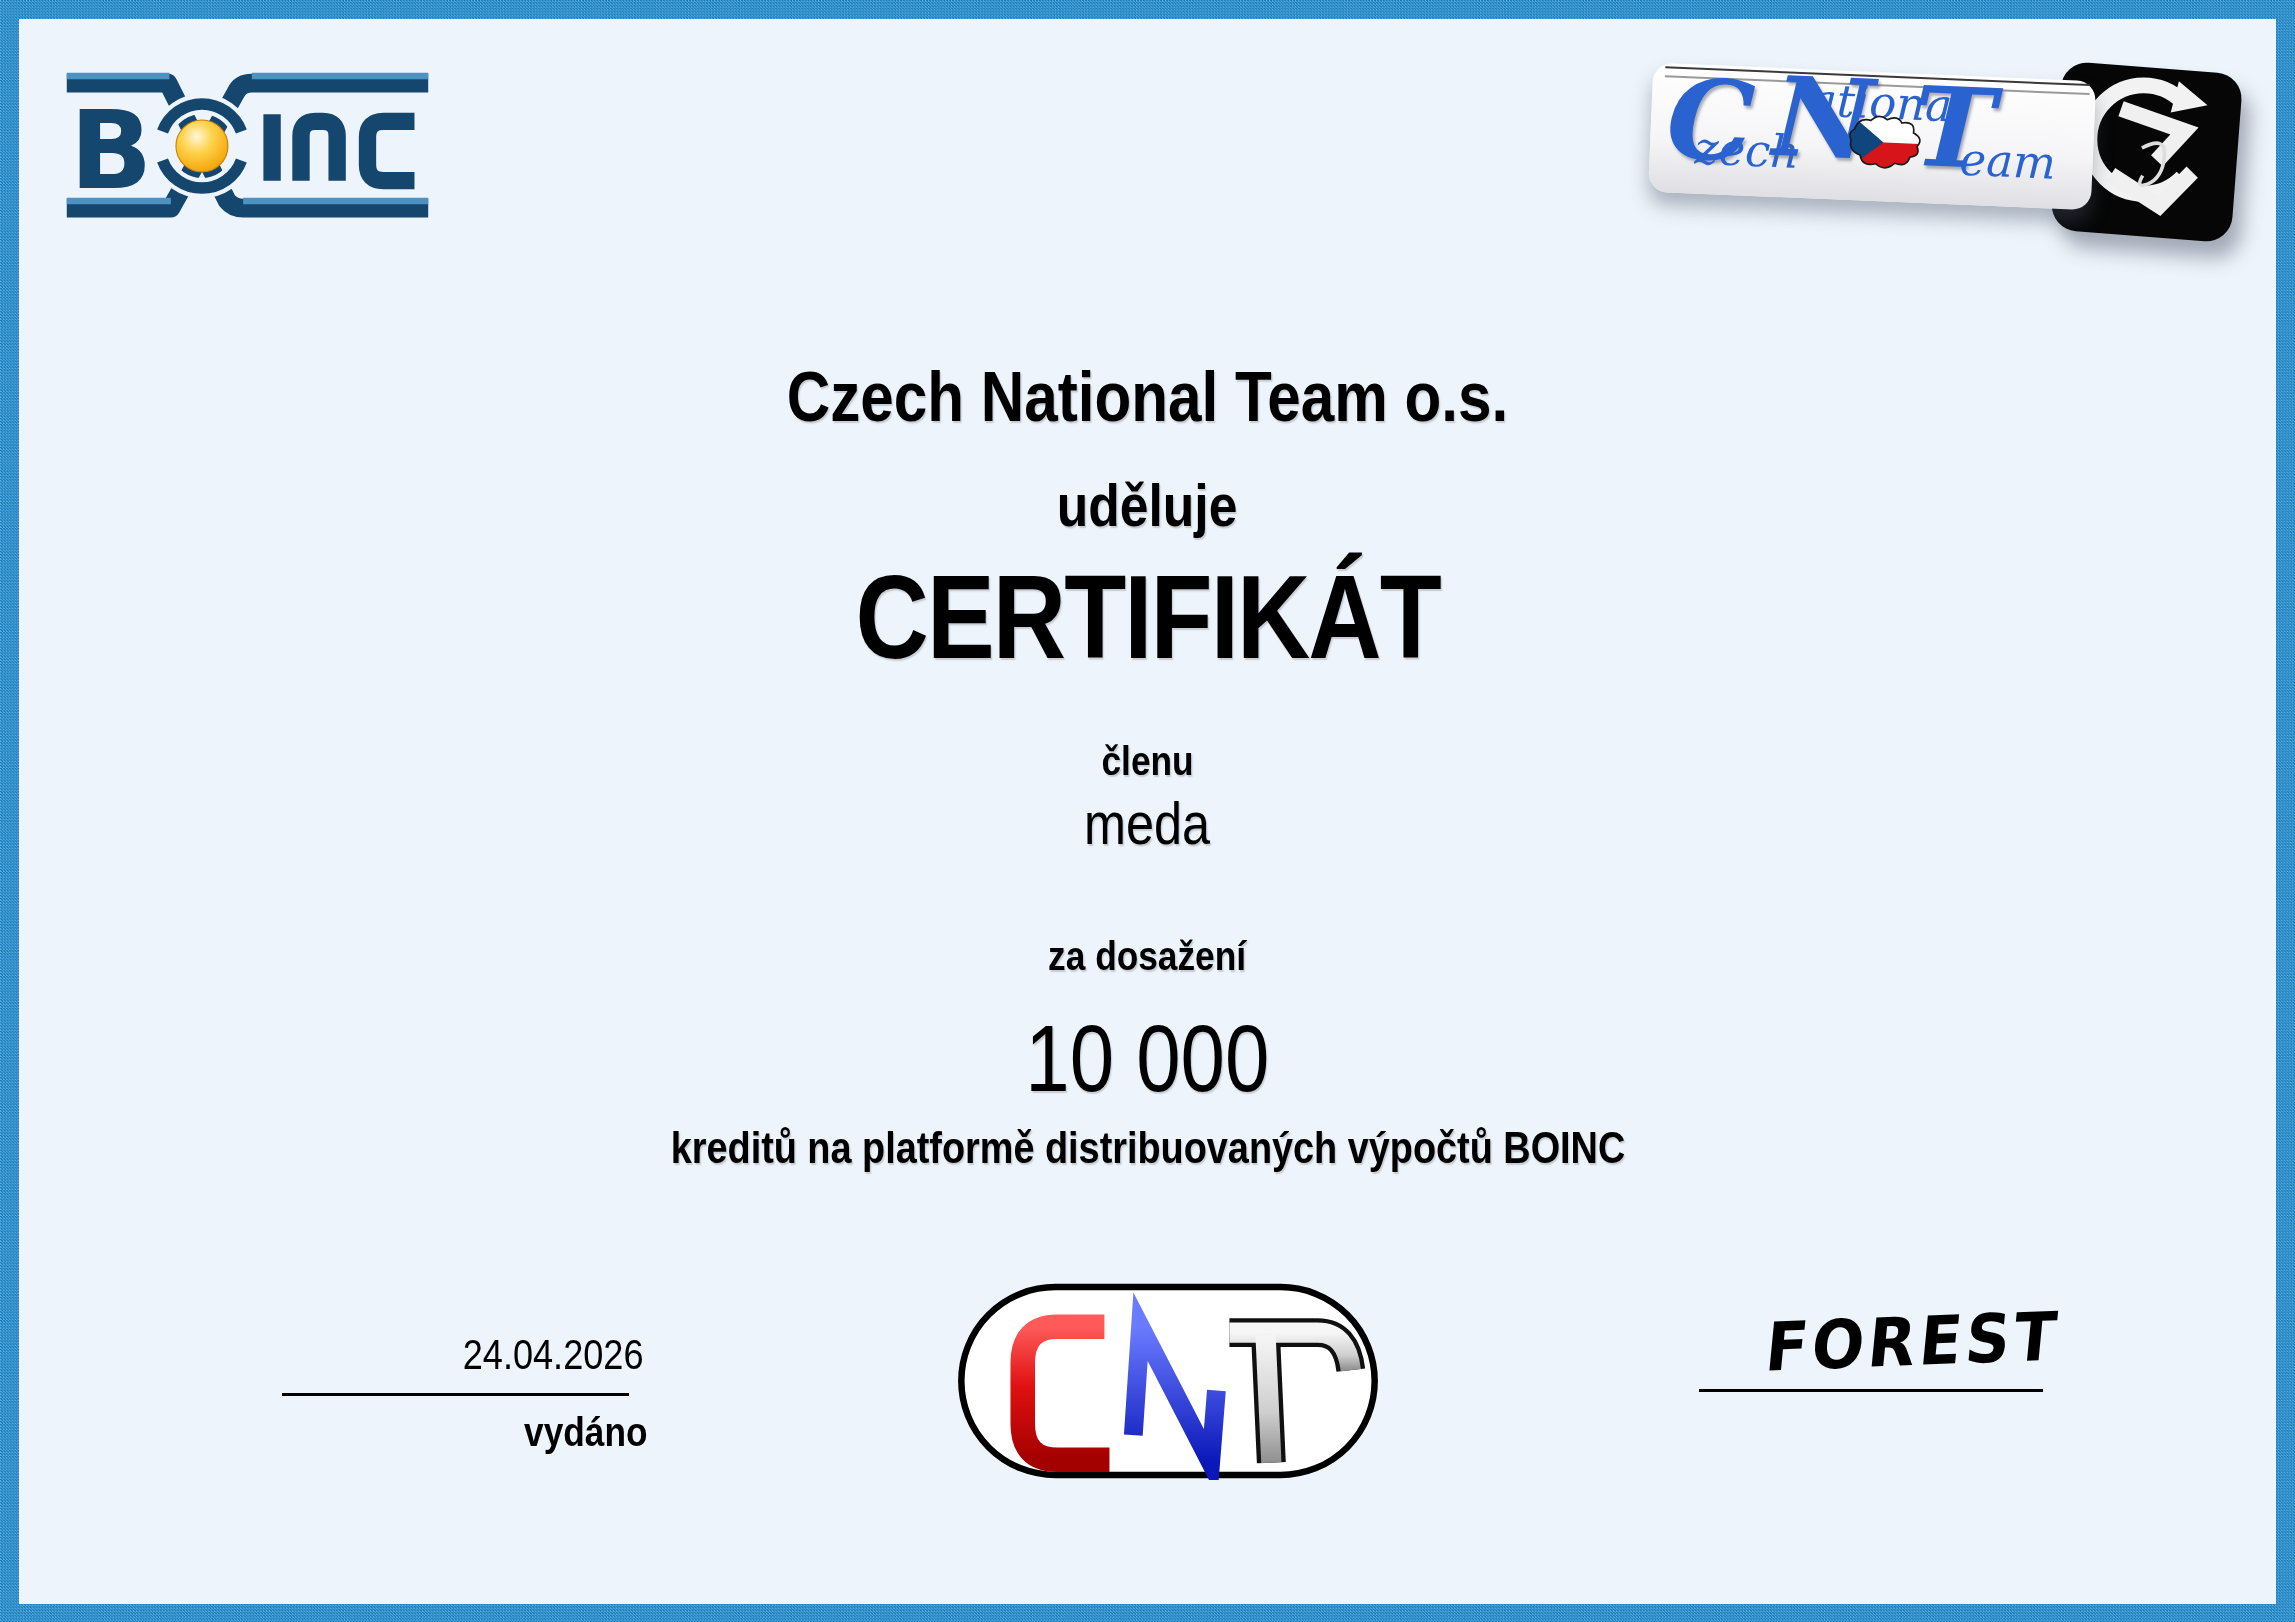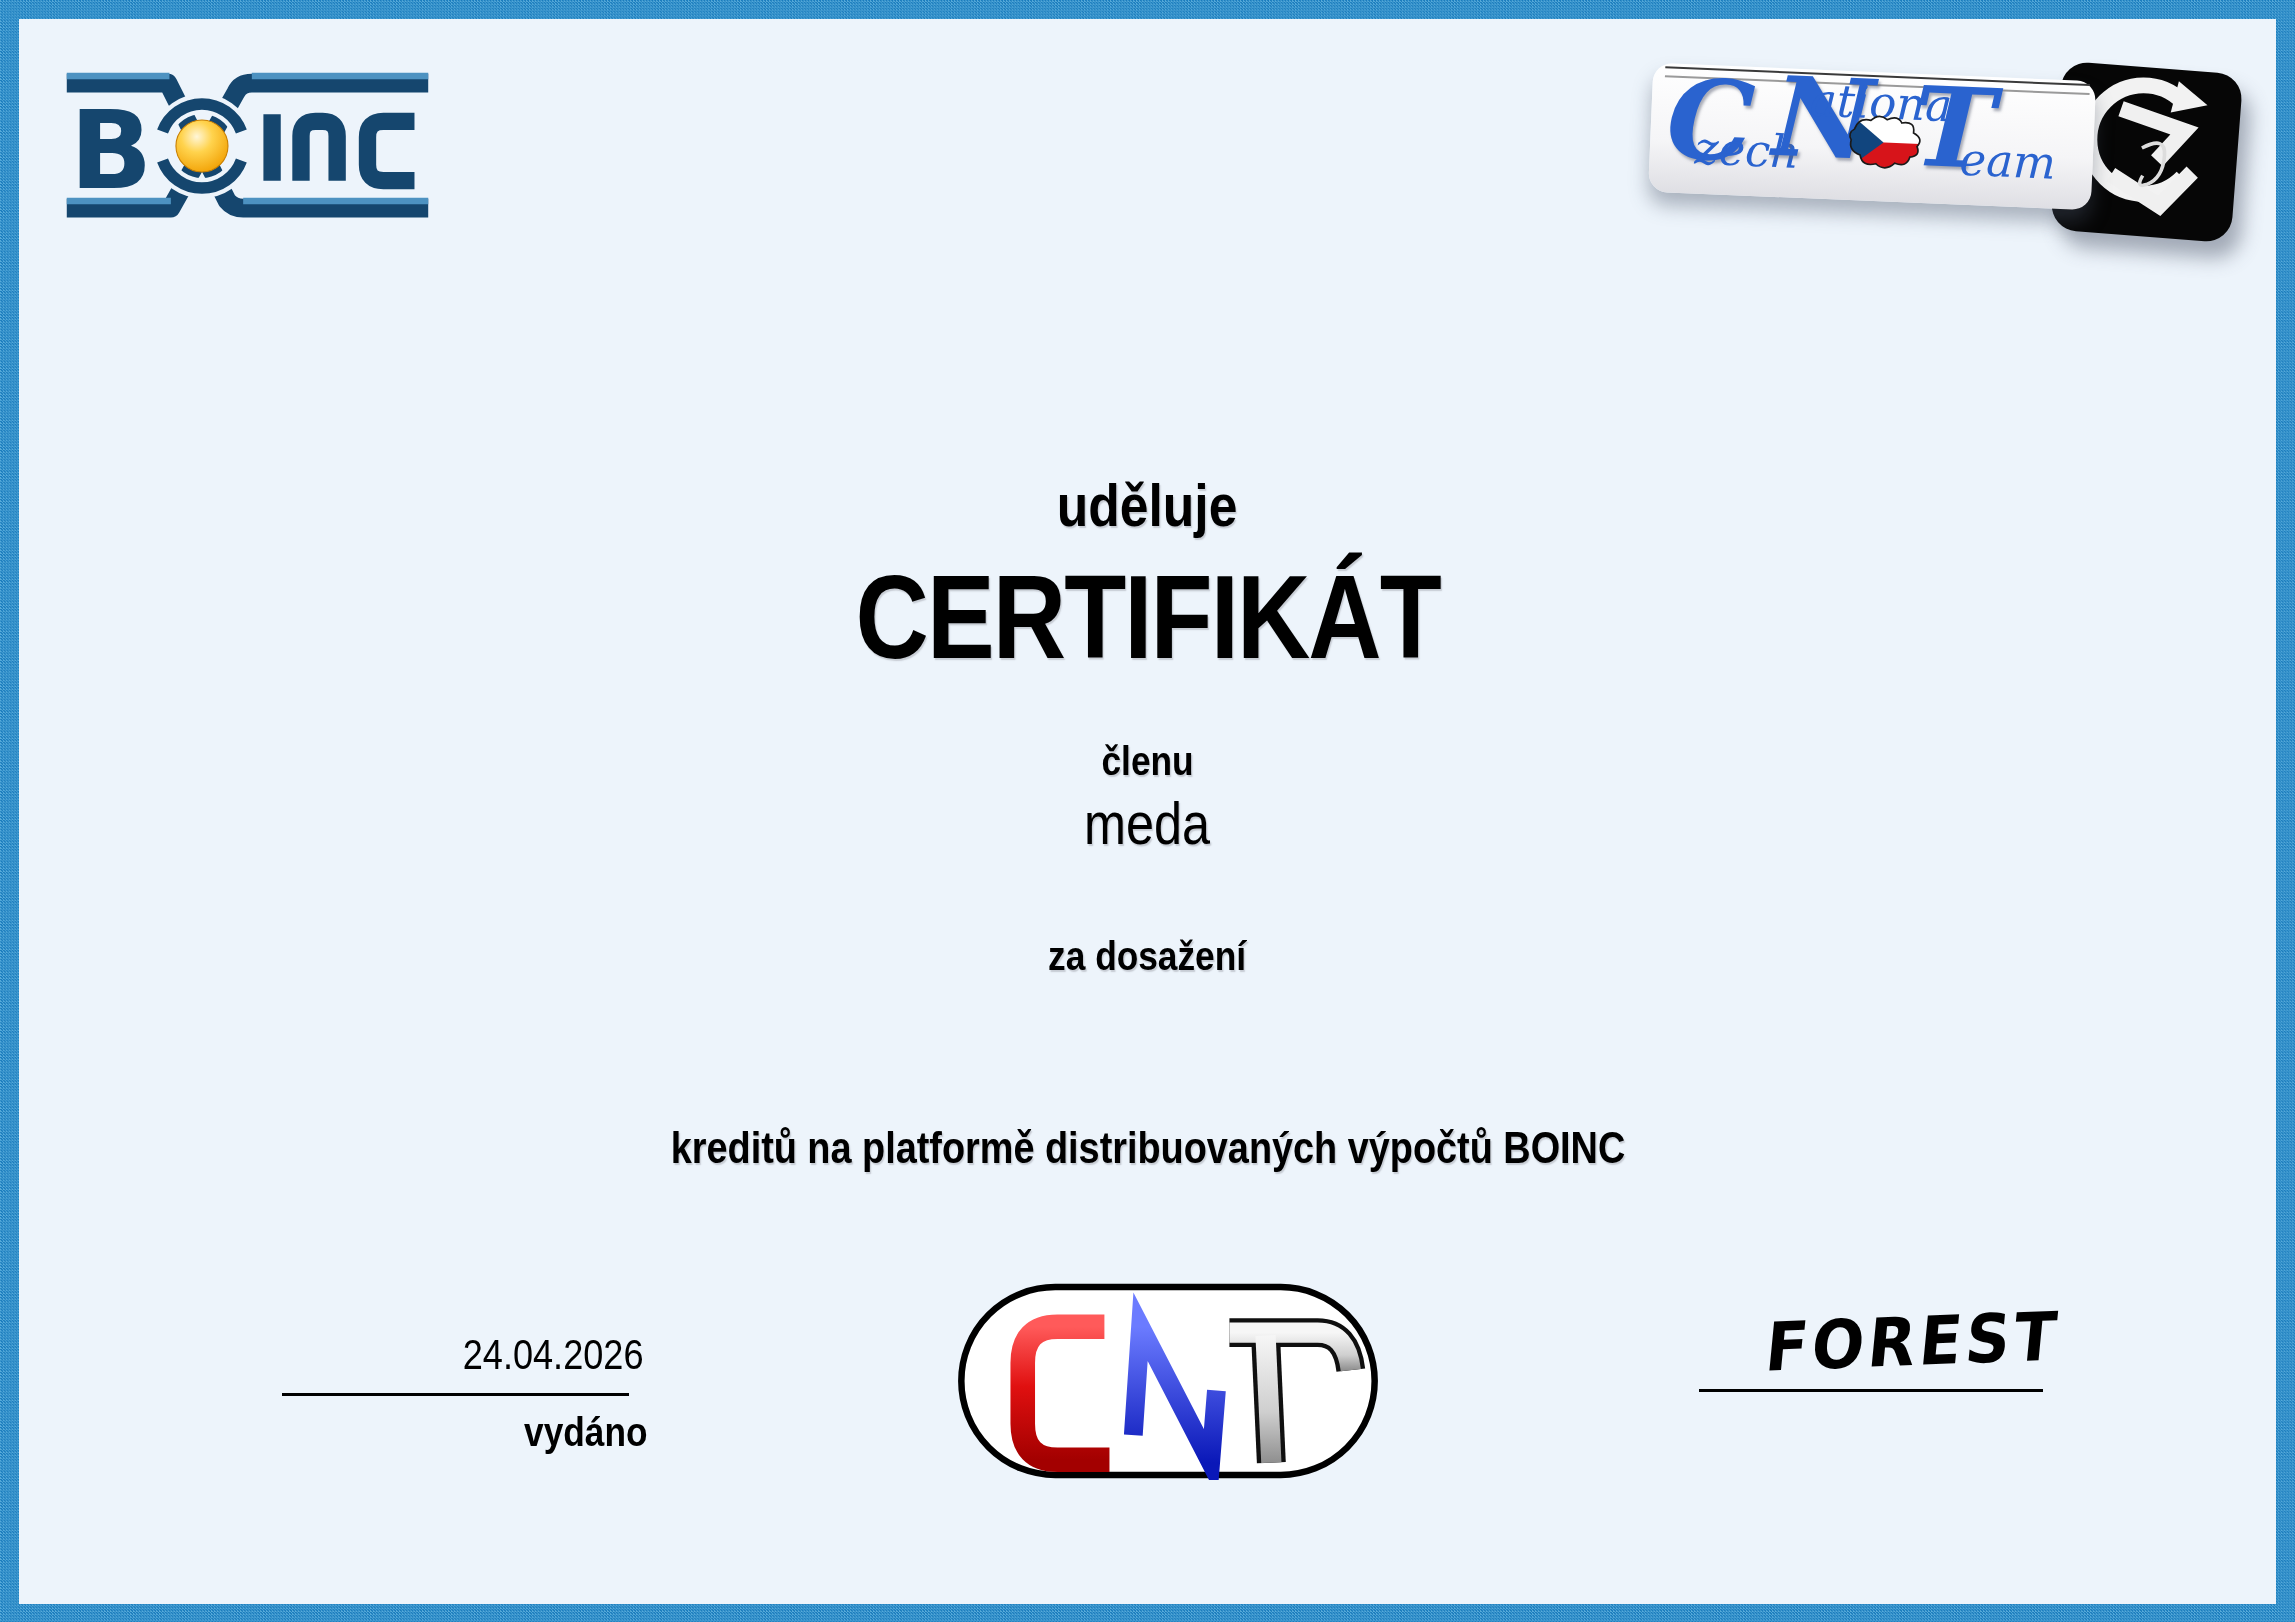--- a/index.html
+++ b/index.html
@@ -143,25 +143,27 @@
             <rect x="0" y="46" width="120" height="46" fill="#d7141a"></rect>
             <polygon points="0,0 58,46 0,92" fill="#11457e"></polygon>
           </g>
           <path d="M14 28 Q20 10 38 14 Q50 2 62 12 Q78 4 84 16 Q104 12 102 30 Q118 38 108 50 Q114 64 98 66 Q94 82 76 76 Q62 90 48 78 Q28 84 24 66 Q6 60 10 44 Q4 34 14 28 Z" fill="none" stroke="#1a1a1a" stroke-width="2.5"></path>
         </svg>
         <span class="bl t">T</span>
         <span class="bs eam">eam</span>
       </div>
     </div>
 
+    <div class="line org"><span>Czech National Team o.s.</span></div>
     <div class="line grants"><span>uděluje</span></div>
     <div class="line title"><span>CERTIFIKÁT</span></div>
     <div class="line member-label"><span>členu</span></div>
     <div class="line member-name"><span>meda</span></div>
     <div class="line reason"><span>za dosažení</span></div>
+    <div class="line credits"><span>10 000</span></div>
     <div class="line caption"><span>kreditů na platformě distribuovaných výpočtů BOINC</span></div>
 
     <div class="sig-block left">
       <div class="date-txt"><span class="txt">24.04.2026</span></div>
       <div class="rule"></div>
       <div class="foot-label"><span class="txt">vydáno</span></div>
     </div>
 
     <svg class="oval" viewBox="0 0 586 274">
       <title>CNT</title>

